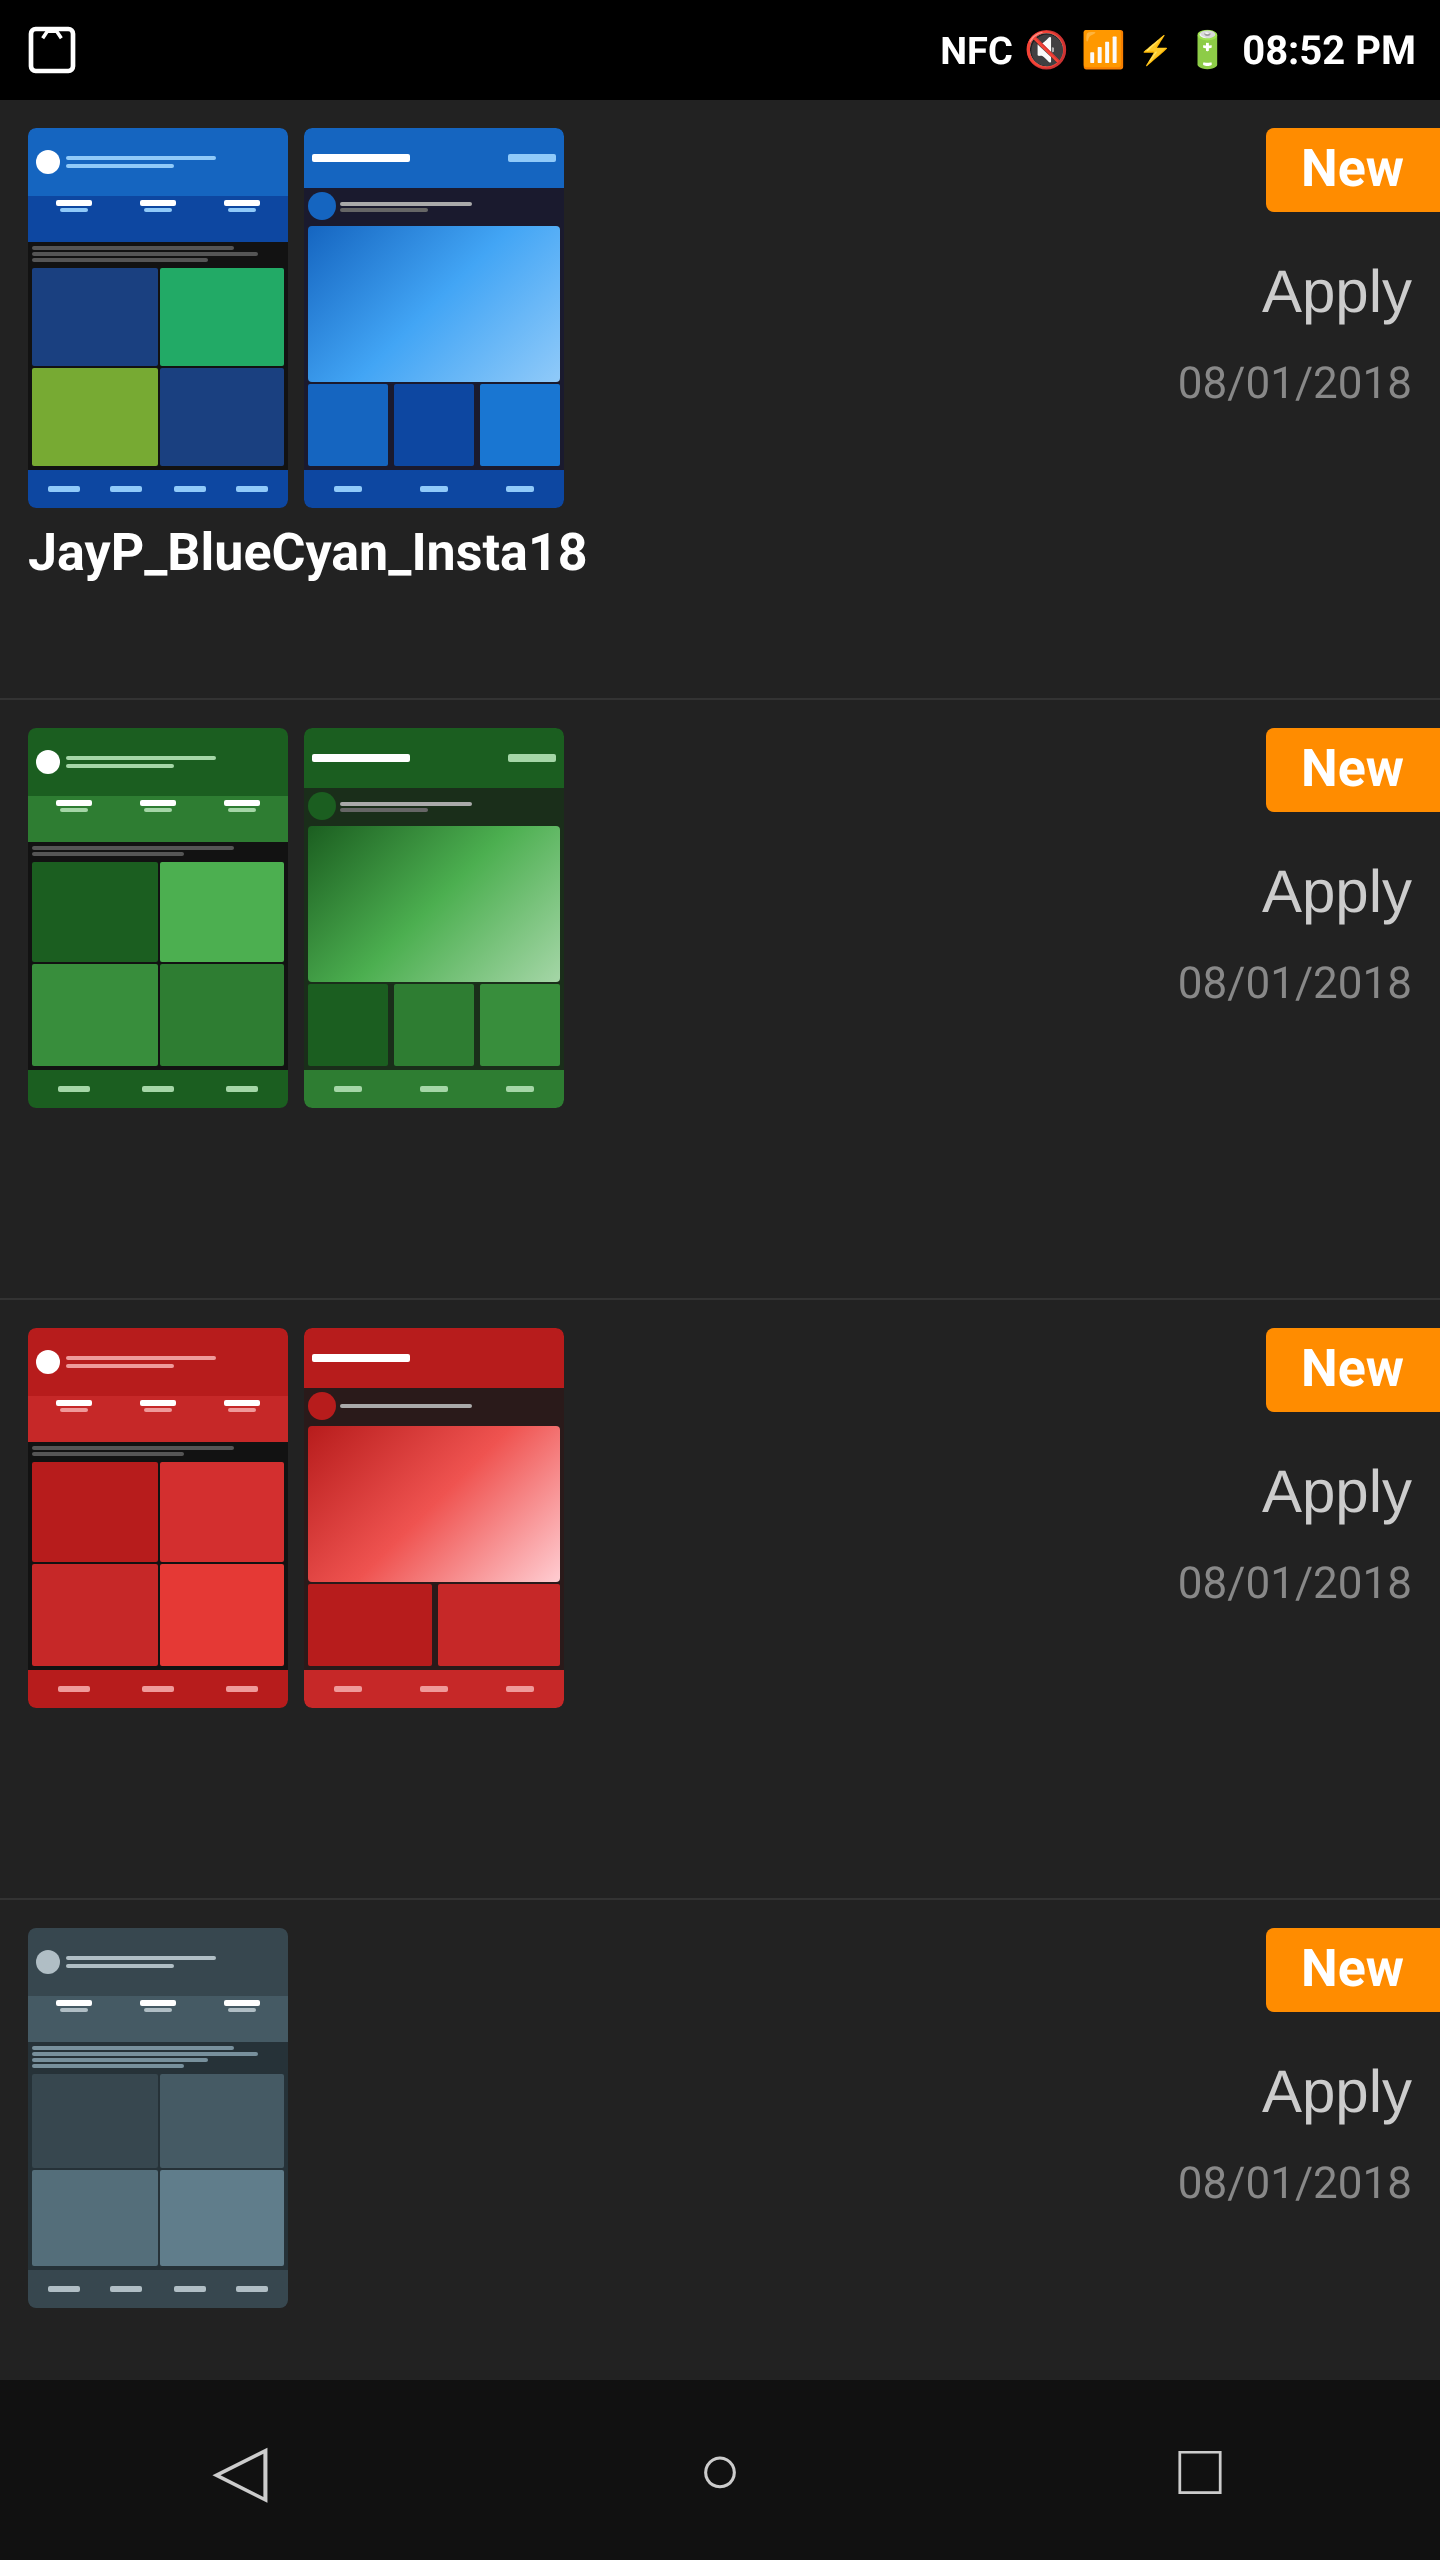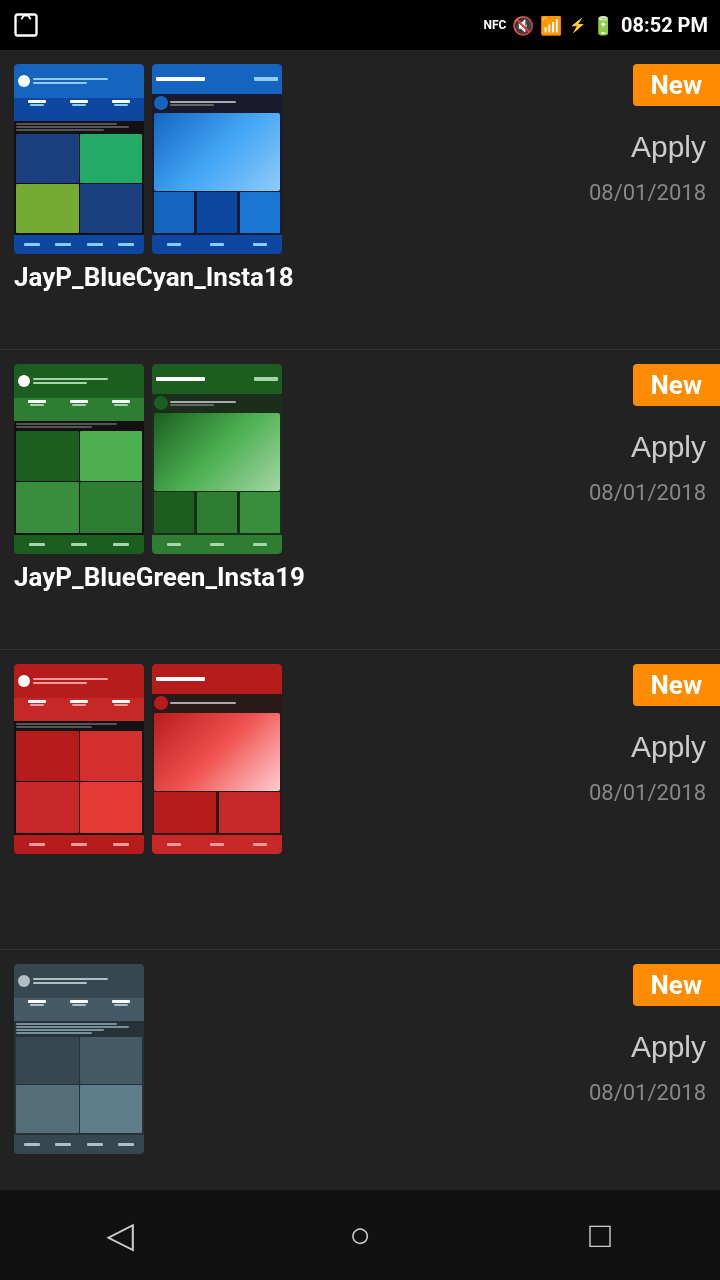--- a/index.html
+++ b/index.html
@@ -189,21 +189,21 @@
 <body>
 
 <div class="status-bar">
   <div class="status-bar-left">
     <svg width="28" height="28" viewBox="0 0 24 24" fill="white">
       <rect x="3" y="3" width="18" height="18" rx="2" fill="none" stroke="white" stroke-width="2"></rect>
       <path d="M8 7l2-3h4l2 3" fill="none" stroke="white" stroke-width="1.5"></path>
     </svg>
   </div>
   <div class="status-bar-right">
-    <span style="font-size:12px;font-weight:bold;">NFC</span>
+    <span style="font-size:19px;font-weight:bold;">NFC</span>
     <span>🔇</span>
     <span>📶</span>
     <span style="font-size:14px;">⚡</span>
     <span>🔋</span>
     <span class="status-time">08:52 PM</span>
   </div>
 </div>
 
 <div class="content">
 
@@ -370,21 +370,20 @@
             <div style="background:#a5d6a7; width:14px; height:3px; border-radius:1px;"></div>
             <div style="background:#a5d6a7; width:14px; height:3px; border-radius:1px;"></div>
           </div>
         </div>
       </div>
     </div>
     <div style="position:absolute; right:14px; top:80px; display:flex; flex-direction:column; align-items:flex-end; gap:16px;">
       <button class="apply-btn" style="position:relative; right:0; bottom:0; font-size:30px;">Apply</button>
       <span style="font-size:22px; color:#888;">08/01/2018</span>
     </div>
-    <div class="theme-name">JayP_BlueGreen_Insta19</div>
   </div>
 
   <div class="theme-item" style="min-height:300px;">
     <div class="new-badge">New</div>
     <div class="theme-previews">
       <div class="preview-img">
         <div class="screen-sim" style="background:#2a1a1a; display:flex; flex-direction:column;">
           <div class="screen-sim-header" style="background:#b71c1c;">
             <div class="sim-circle" style="background:#fff;"></div>
             <div class="sim-lines">

